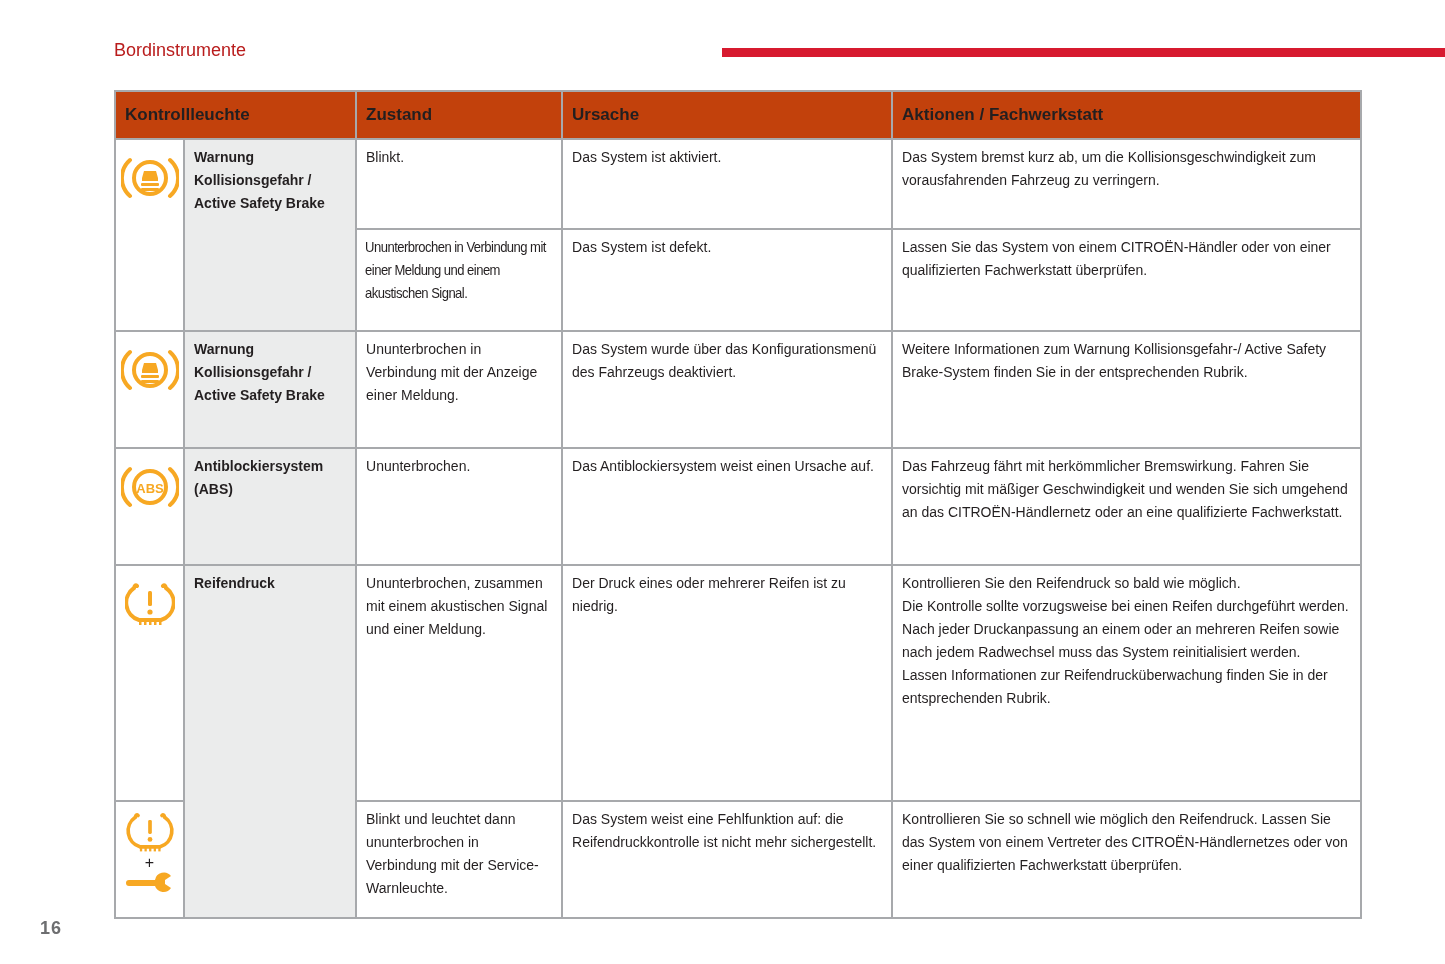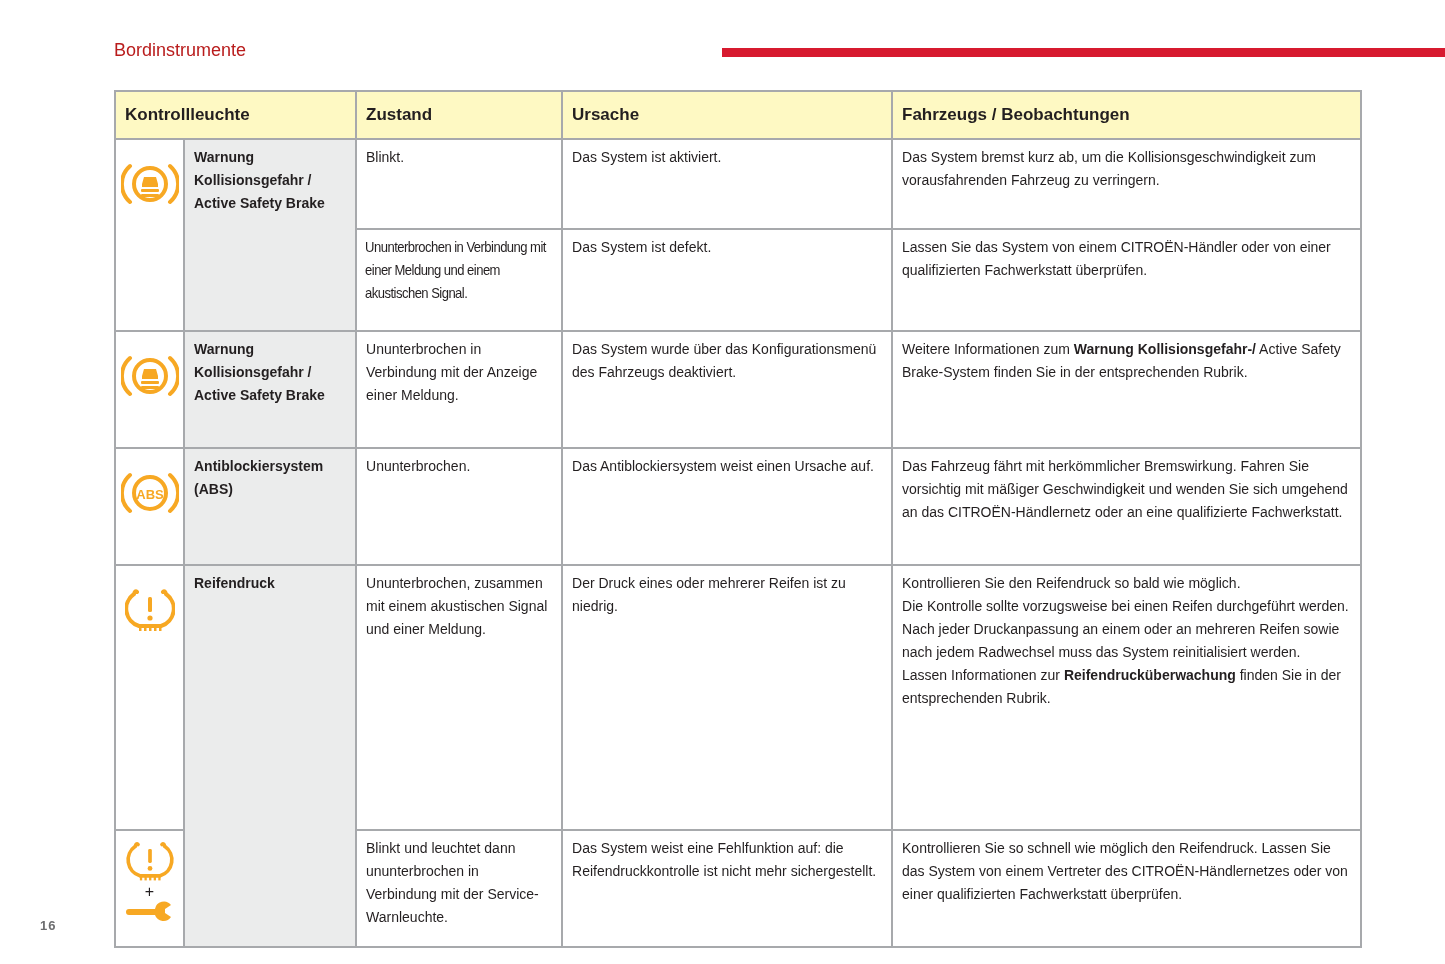--- a/index.html
+++ b/index.html
@@ -1,54 +1,54 @@
 <!DOCTYPE html>
 <html><head>
 <meta charset="utf-8">
 <style>
   html, body { margin:0; padding:0; }
   body { width:1445px; height:964px; background:#ffffff; position:relative; overflow:hidden;
          font-family:"Liberation Sans", sans-serif; color:#231f20; }
   .section-title { position:absolute; left:114px; top:40px; font-size:18px; color:#b91c1c; }
   .red-bar { position:absolute; left:722px; top:48px; width:723px; height:9px; background:#d71a2f; }
-  .page-number { position:absolute; left:40px; top:918px; font-size:13px; font-weight:bold; color:#6d6e70; letter-spacing:1px; }
+  .page-number { position:absolute; left:40px; top:918px; font-size:18px; font-weight:bold; color:#6d6e70; letter-spacing:1px; }
 
   table.tbl { position:absolute; left:114px; top:90px; width:1246px; border-collapse:collapse; table-layout:fixed; }
   table.tbl td, table.tbl th { border:2px solid #a7a9ac; vertical-align:top; padding:0; }
-  table.tbl th { background:#fef9c3; text-align:left; height:46px; vertical-align:middle;
+  table.tbl th { background:#c2410c; text-align:left; height:46px; vertical-align:middle;
                  font-size:17px; font-weight:bold; padding-left:9px; }
   .cell-text { padding:6px 9px 0 9px; font-size:14px; line-height:23px; }
   .cell-text.condensed { font-size:14.5px; letter-spacing:-0.6px; transform:scaleX(0.9); transform-origin:left top; width:210px; }
   td.name-cell { background:#ebecec; }
   td.name-cell .cell-text { font-weight:bold; }
   td.icon-cell { text-align:center; }
-  .icon-wrap { display:flex; flex-direction:column; align-items:center; padding-top:20px; }
+  .icon-wrap { display:flex; flex-direction:column; align-items:center; padding-top:14px; }
   .plus { font-size:16px; line-height:14px; margin:0; color:#231f20; }
-  b { font-weight:bold; }
+  b { font-weight:normal; }
 </style>
 </head>
 <body>
 
 <div class="section-title">Bordinstrumente</div>
 <div class="red-bar"></div>
 
 <table class="tbl">
   <colgroup>
     <col style="width:69px">
       <col style="width:172px">
       <col style="width:206px">
       <col style="width:330px">
       <col style="width:469px">
   </colgroup>
   <thead>
     <tr>
       <th colspan="2">Kontrollleuchte</th>
       <th>Zustand</th>
       <th>Ursache</th>
-      <th>Fahrzeugs / Beobachtungen</th>
+      <th>Aktionen / Fachwerkstatt</th>
     </tr>
   </thead>
   <tbody>
 
     <tr style="height:90px">
       <td class="icon-cell" rowspan="2">
         <div class="icon-wrap">
           <svg width="58" height="48" viewBox="0 0 58 48">
             <g fill="none" stroke="#f7a823" stroke-width="4" stroke-linecap="round">
               <path d="M9 6 A24 24 0 0 0 9 42"></path>
@@ -139,21 +139,21 @@
           <div class="cell-text">Ununterbrochen.</div>
         </td>
       <td>
           <div class="cell-text">Das Antiblockiersystem weist einen Ursache auf.</div>
         </td>
       <td>
           <div class="cell-text">Das Fahrzeug fährt mit herkömmlicher Bremswirkung. Fahren Sie vorsichtig mit mäßiger Geschwindigkeit und wenden Sie sich umgehend an das CITROËN-Händlernetz oder an eine qualifizierte Fachwerkstatt.</div>
         </td>
     </tr>
 
-    <tr style="height:265px">
+    <tr style="height:236px">
       <td class="icon-cell">
         <div class="icon-wrap">
           <svg width="50" height="50" viewBox="0 0 50 50">
             <g fill="none" stroke="#f7a823" stroke-width="4" stroke-linecap="round">
               <path d="M12 6 Q10 4 9 8 A18 18 0 0 0 14 40 H36 A18 18 0 0 0 41 8 Q40 4 38 6"></path>
             </g>
             <g fill="#f7a823">
               <rect x="23" y="11" width="4" height="15" rx="1.5"></rect>
               <circle cx="25" cy="32" r="2.6"></circle>
               <rect x="14" y="41" width="2.5" height="4"></rect>

